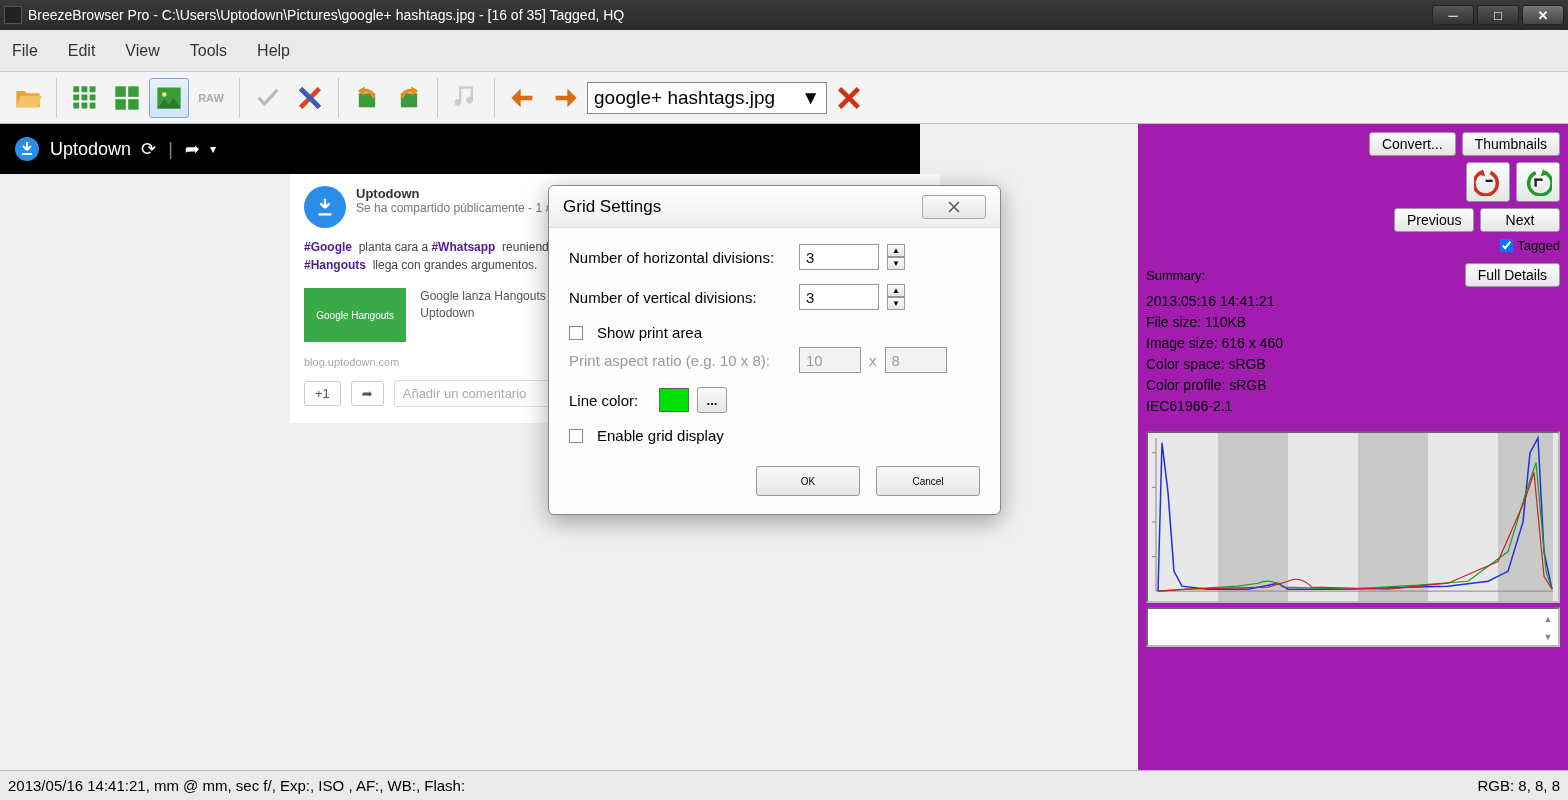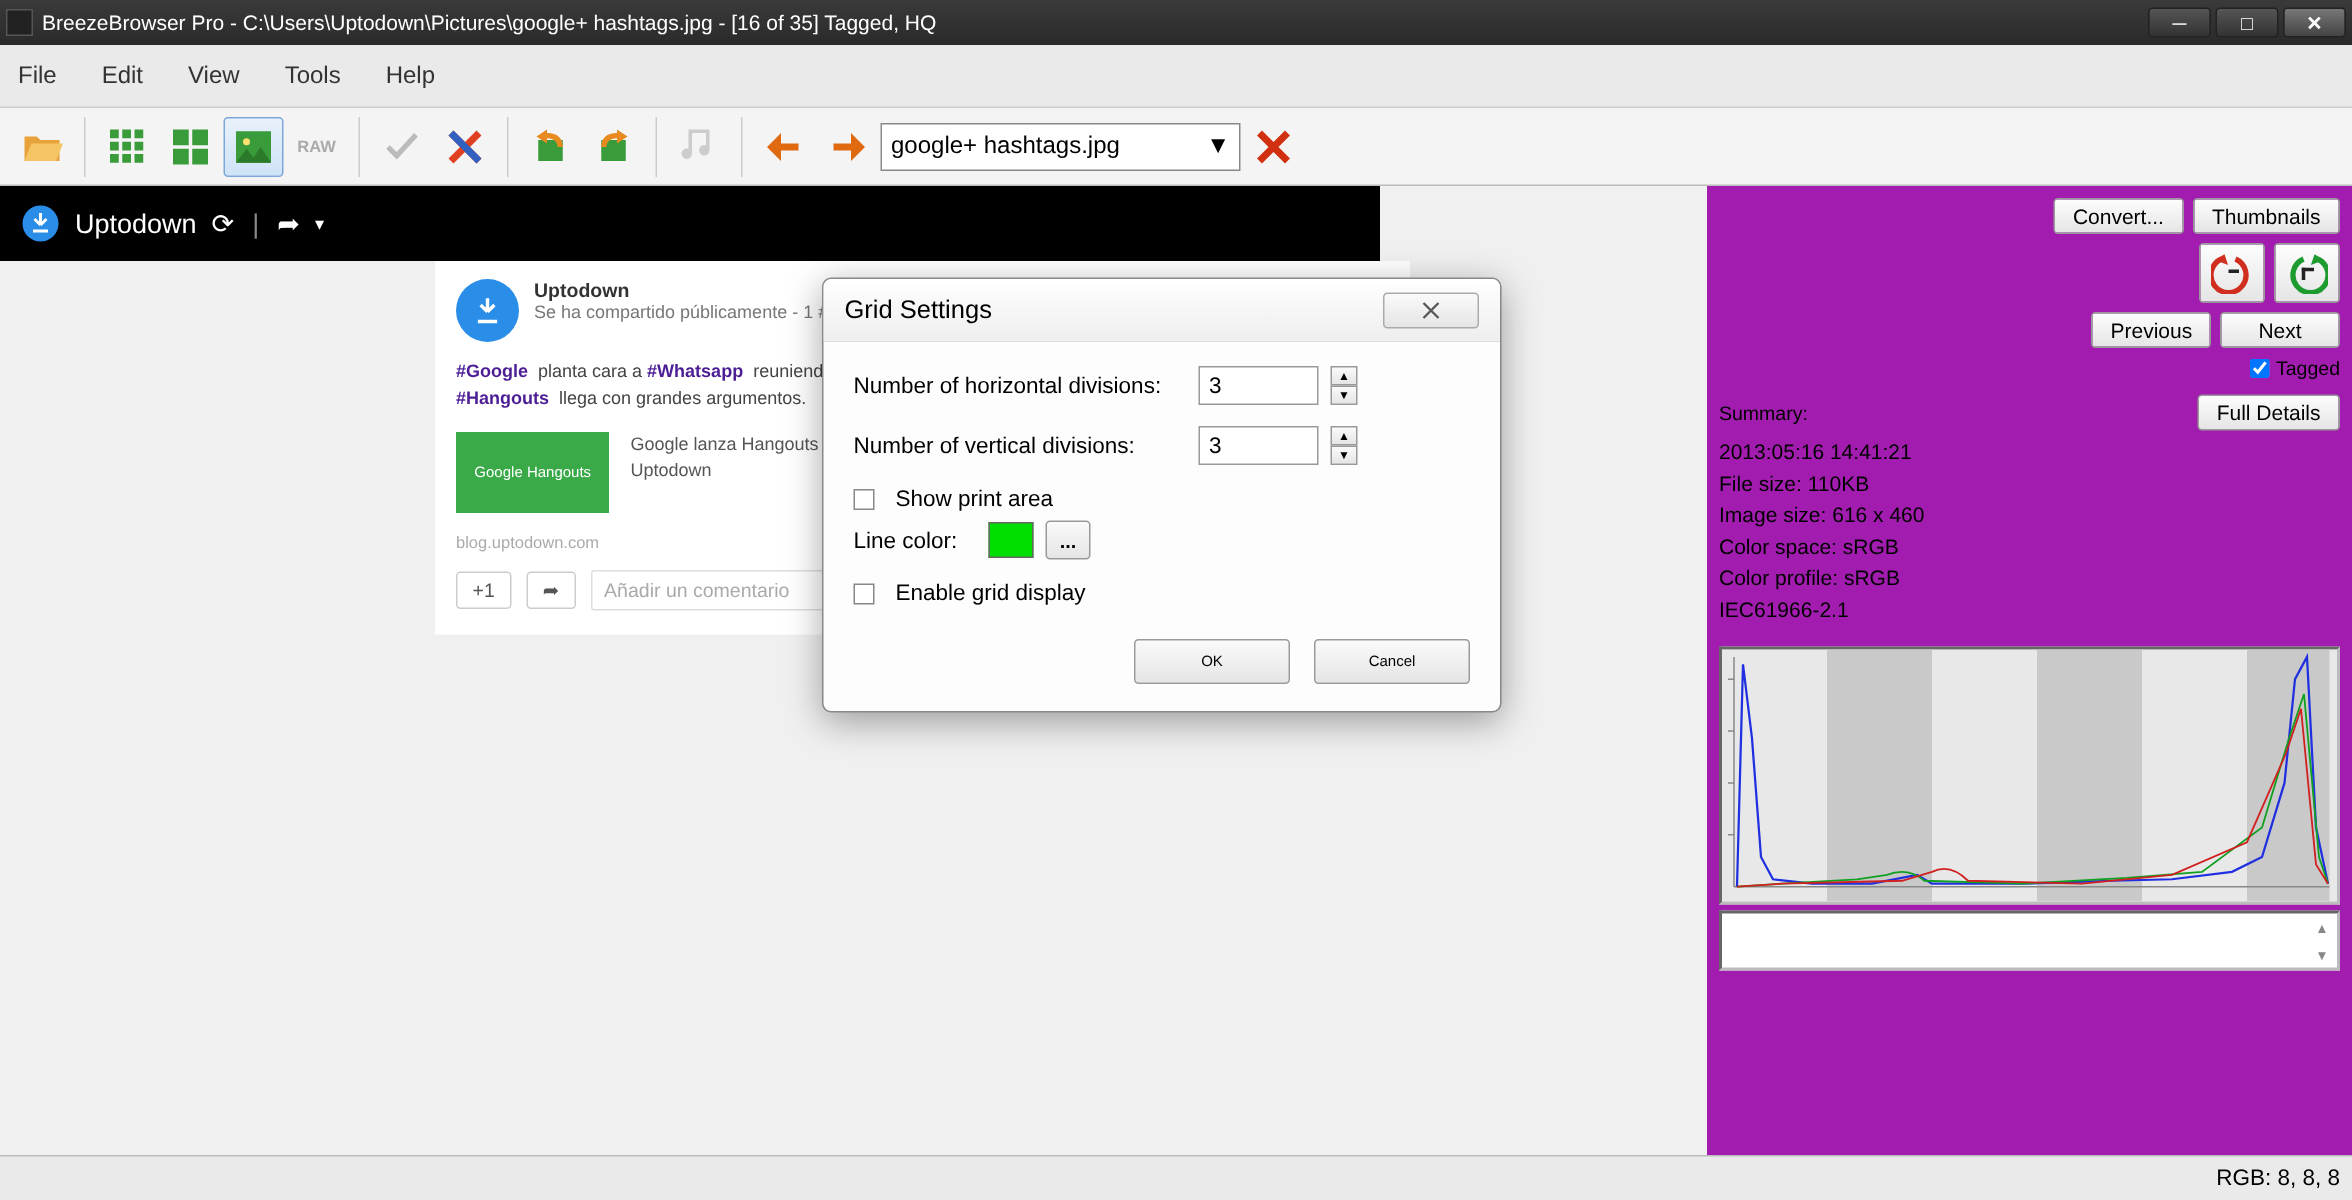--- a/index.html
+++ b/index.html
@@ -9,21 +9,21 @@
   .titlebar .title { flex: 1; font-size: 14px; }
   .winbtn { width: 42px; height: 20px; background: linear-gradient(#555,#333); border:1px solid #222; margin-left:3px; display:flex; align-items:center; justify-content:center; color:#fff; font-weight:bold; border-radius:3px;}
   .winbtn.close { background: linear-gradient(#777,#444); }
   .menubar { background: #eaeaea; height: 42px; display:flex; align-items:center; padding: 0 12px; font-size:16px; color:#333; border-bottom:1px solid #ccc;}
   .menubar span { margin-right: 30px; cursor: default; }
   .toolbar { background: #f4f4f4; height: 52px; border-bottom: 1px solid #bbb; display:flex; align-items:center; padding: 0 8px; gap: 2px; }
   .tbbtn { width: 40px; height: 40px; border:1px solid transparent; border-radius:3px; display:flex; align-items:center; justify-content:center; position:relative;}
   .tbbtn.active { border:1px solid #7da7d8; background: linear-gradient(#e8f1fb,#cfe3f7); }
   .tbbtn svg { width: 28px; height: 28px; }
   .tbsep { width:1px; height:40px; background:#ccc; margin: 0 6px; }
-  .filecombo { width: 240px; height: 32px; border:1px solid #888; background:#fff; display:flex; align-items:center; padding: 0 6px; font-size:16px; }
+  .filecombo { width: 240px; height: 32px; border:1px solid #888; background:#fff; display:flex; align-items:center; padding: 0 6px; font-size:19px; }
   .filecombo .arrow { margin-left:auto; }
   .mainrow { display:flex; height: calc(100% - 30px - 34px - 52px - 30px); }
   .viewer { flex:1; background:#f0f0f0; position:relative; overflow:hidden; }
   .blackbar { background:#000; height:50px; display:flex; align-items:center; color:#fff; padding: 0 14px; font-size:18px; width:920px;}
   .blackbar svg { vertical-align:middle; }
   .postcard { position:absolute; left:290px; top:50px; width:650px; background:#fff; }
   .sidepanel { width:430px; background:#a21caf; padding:8px; display:flex; flex-direction:column; }
   .btnrow { display:flex; gap:6px; justify-content:flex-end; margin-bottom:6px;}
   .btnrow2 { display:flex; gap:6px; justify-content:flex-end; margin-bottom:6px;}
   .stdbtn { background: linear-gradient(#fdfdfd,#e5e5e5); border:1px solid #999; border-radius:3px; padding: 3px 12px; font-size:14px; }
@@ -297,20 +297,21 @@
     <div class="commentbox">
       <div class="scrollarrows">
           <div>▲</div>
           <div style="margin-top:2px">▼</div>
         </div>
     </div>
   </div>
 </div>
 
 <div class="statusbar">
+  <span>2013/05/16 14:41:21, mm @ mm, sec f/, Exp:, ISO , AF:, WB:, Flash:</span>
   <span class="right">RGB:  8, 8, 8</span>
 </div>
 
 <div class="dialog">
   <div class="dtitlebar">
     <span class="dtitle">Grid Settings</span>
     <div class="dclose">
       <svg width="14" height="14" viewBox="0 0 14 14">
           <path stroke="#555" stroke-width="1.5" fill="none" d="M2 2l10 10M12 2L2 12"></path>
         </svg>
@@ -334,20 +335,30 @@
         </div>
       <div class="spin">
           <div>▲</div>
           <div>▼</div>
         </div>
     </div>
     <div class="drow" style="margin-bottom:6px;">
       <span class="cbox"></span>
       <span>Show print area</span>
     </div>
+    <div class="drow disabled">
+      <label style="width:222px">Print aspect ratio (e.g. 10 x 8):</label>
+      <div class="ninput" style="width:62px">
+          <span>10</span>
+        </div>
+      <span>x</span>
+      <div class="ninput" style="width:62px">
+          <span>8</span>
+        </div>
+    </div>
     <div class="drow">
       <label style="width:82px">Line color:</label>
       <div class="colorswatch"></div>
       <button class="pickbtn">...</button>
     </div>
     <div class="drow" style="margin-bottom:4px;">
       <span class="cbox"></span>
       <span>Enable grid display</span>
     </div>
   </div>

